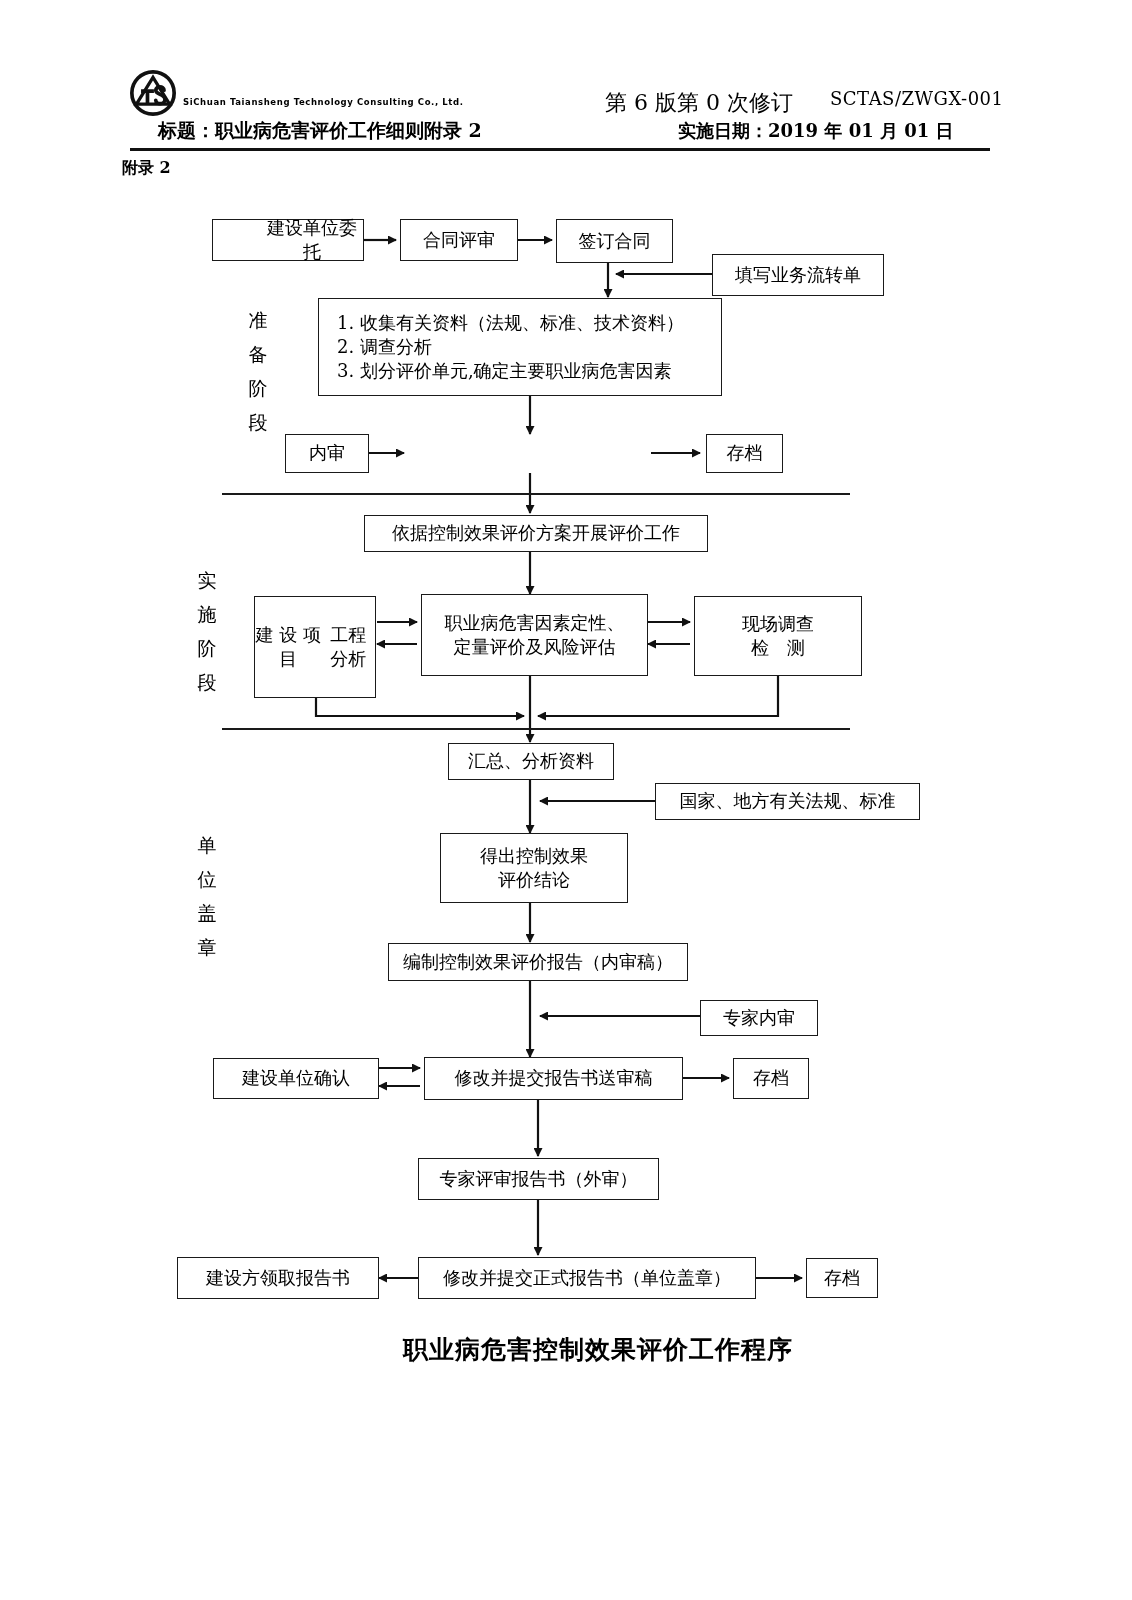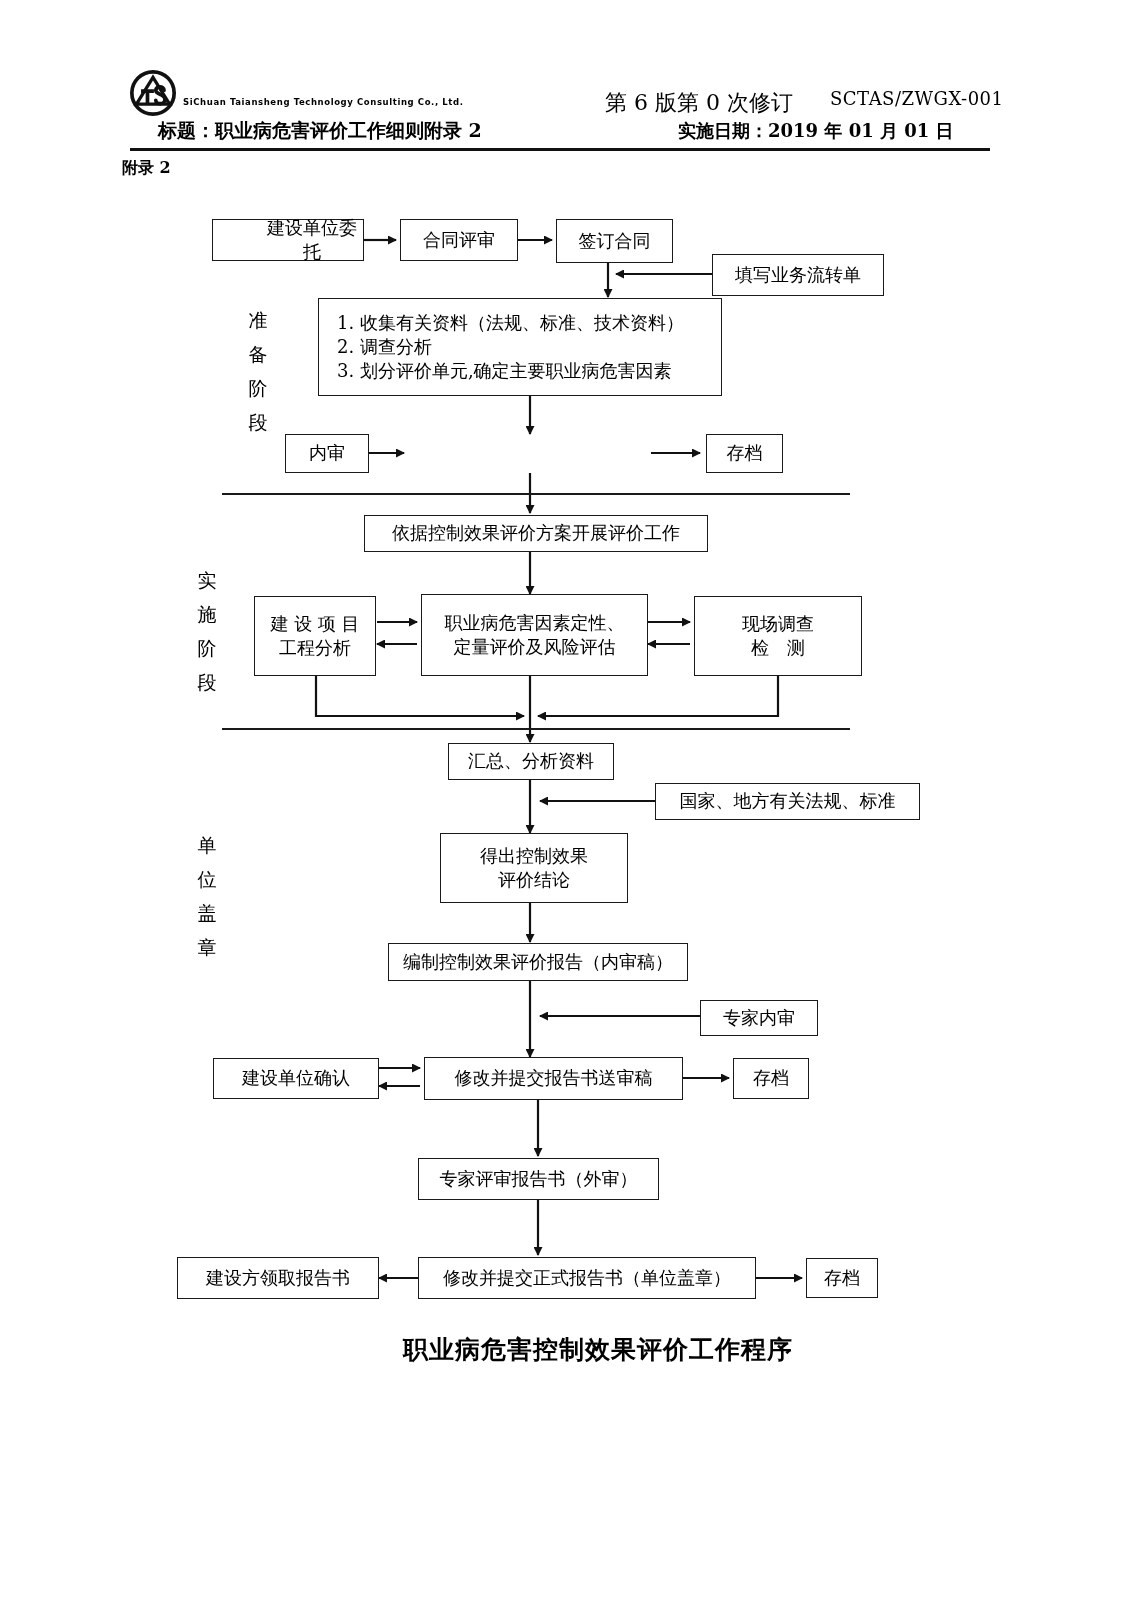--- a/index.html
+++ b/index.html
@@ -171,21 +171,21 @@
     <span>内审</span>
   </div>
   <div class="box" style="left:706px;top:434px;width:77px;height:39px;">
     <span>存档</span>
   </div>
 
   <div class="box" style="left:364px;top:515px;width:344px;height:37px;">
     <span>依据控制效果评价方案开展评价工作</span>
   </div>
 
-  <div class="box" style="left:254px;top:596px;width:122px;height:80px;flex-direction:column;">
+  <div class="box" style="left:254px;top:596px;width:122px;height:102px;">
     <span>建 设 项 目</span>
     <span>工程分析</span>
   </div>
   <div class="box" style="left:421px;top:594px;width:227px;height:82px;flex-direction:column;">
     <span>职业病危害因素定性、</span>
     <span>定量评价及风险评估</span>
   </div>
   <div class="box" style="left:694px;top:596px;width:168px;height:80px;flex-direction:column;">
     <span>现场调查</span>
     <span>检　测</span>

